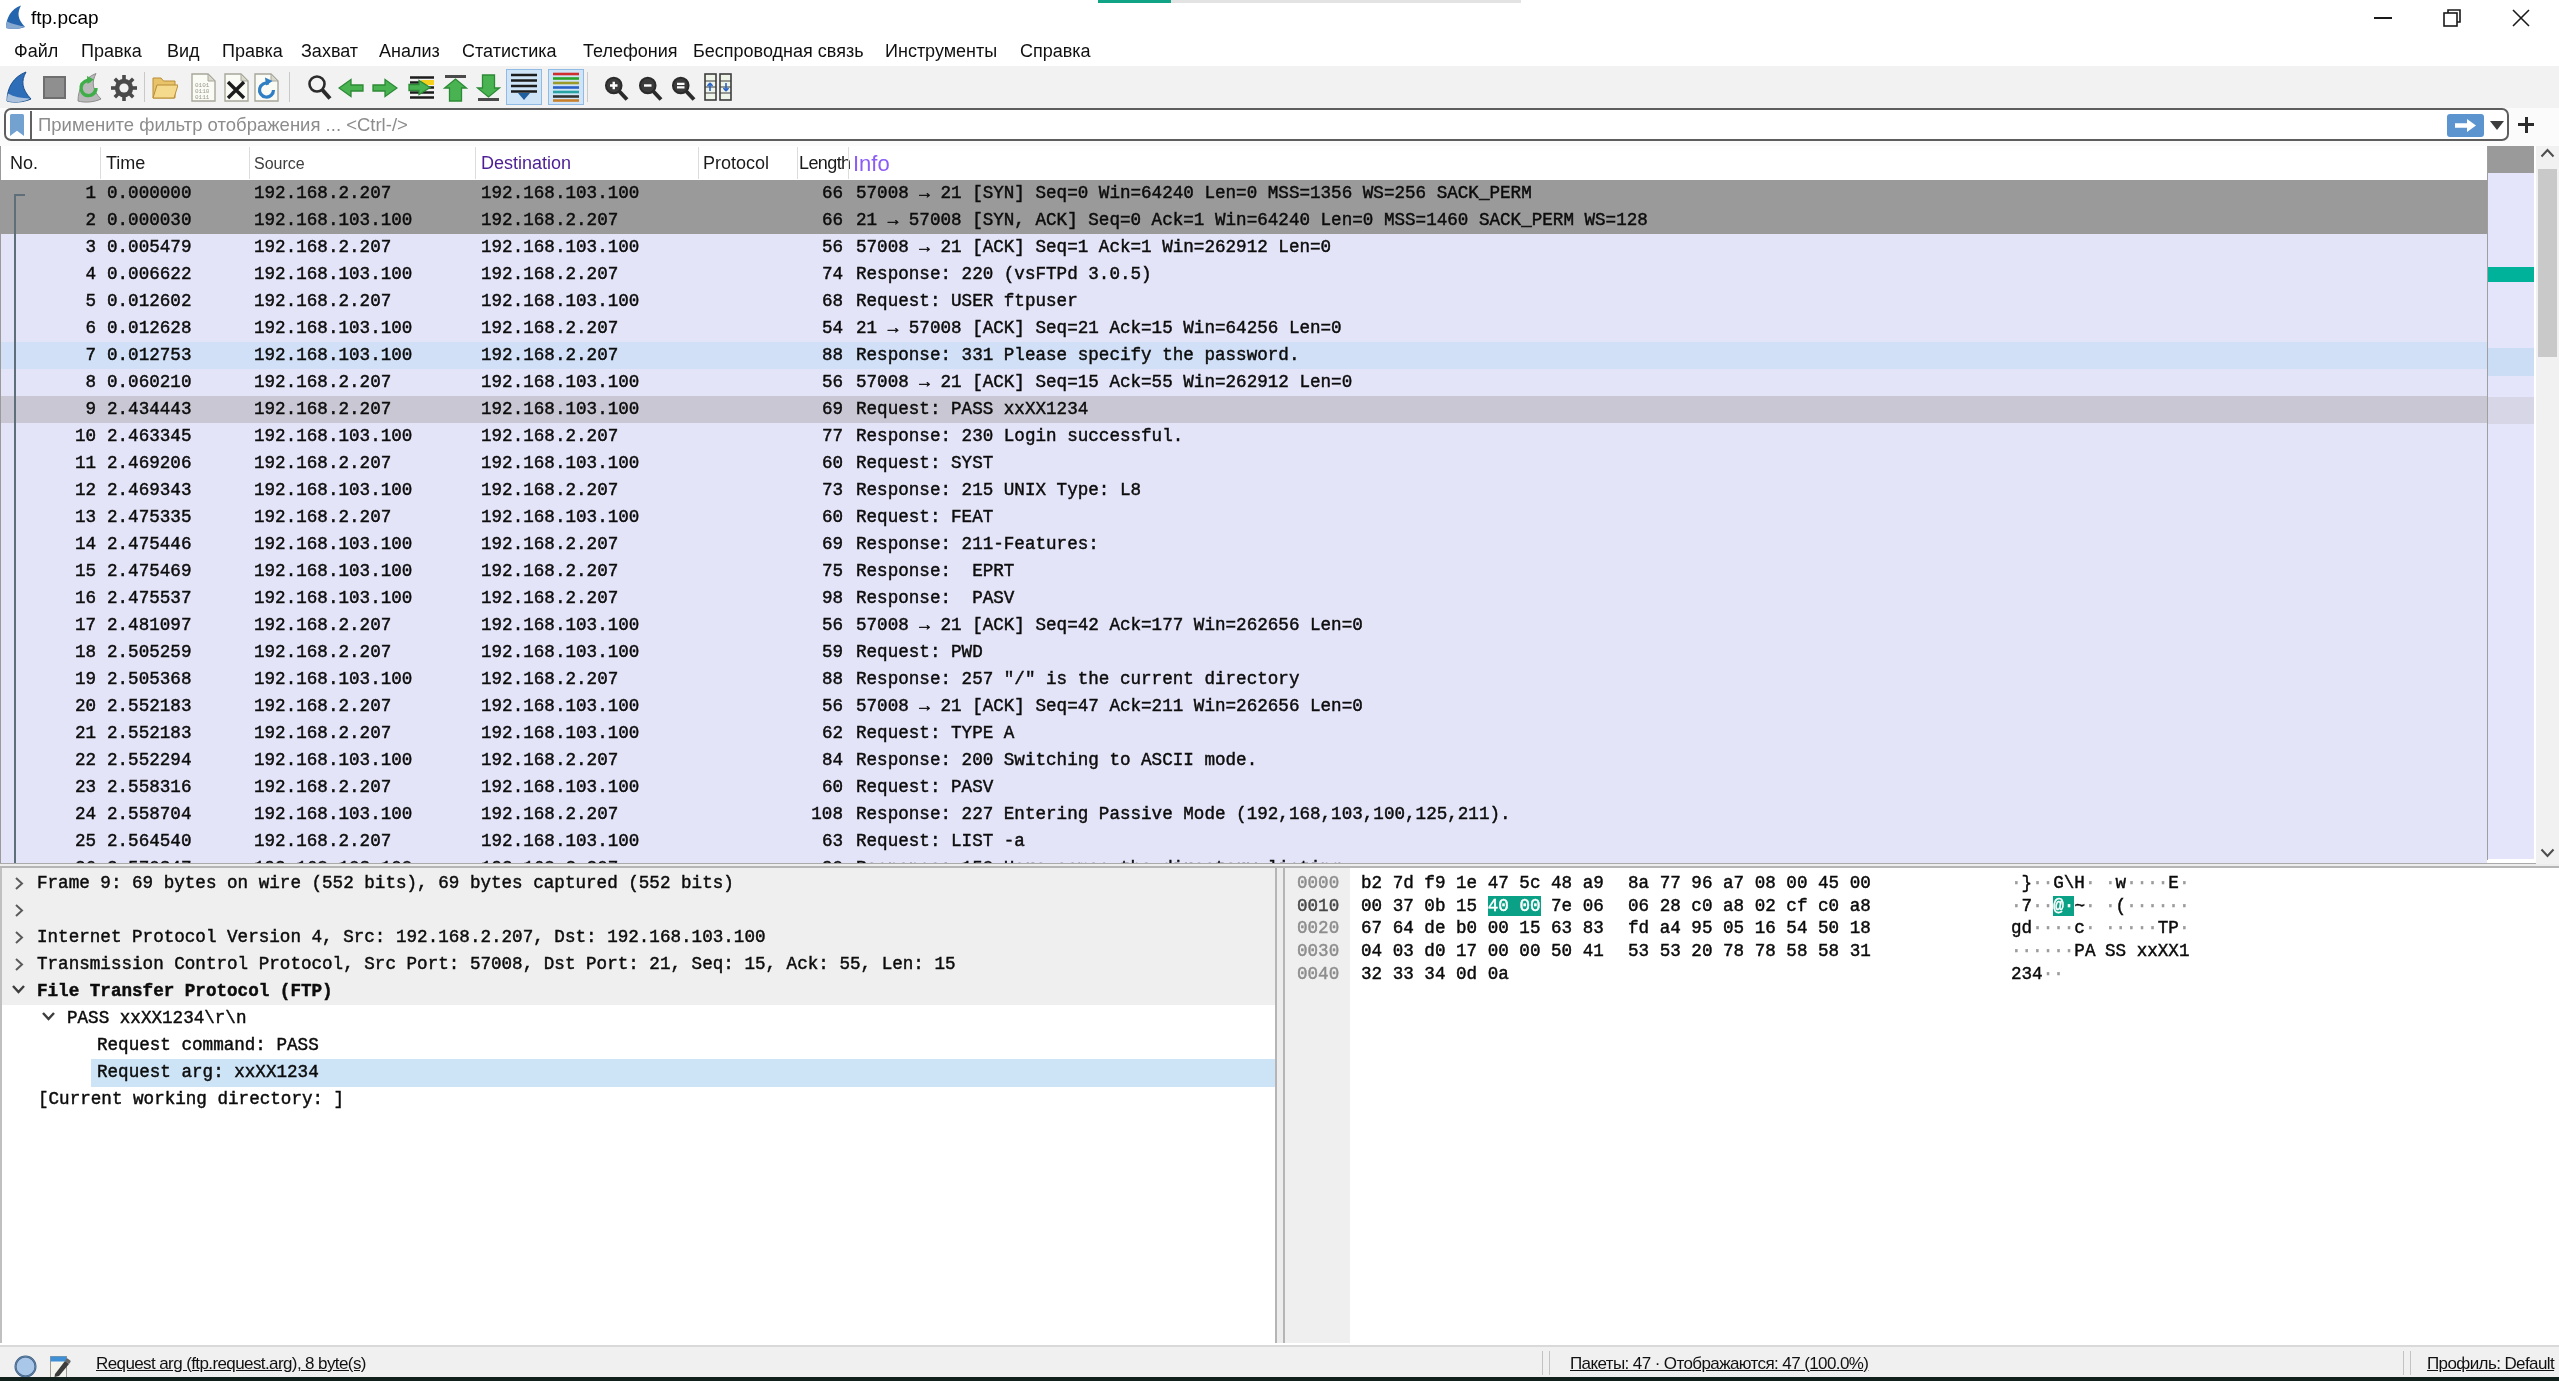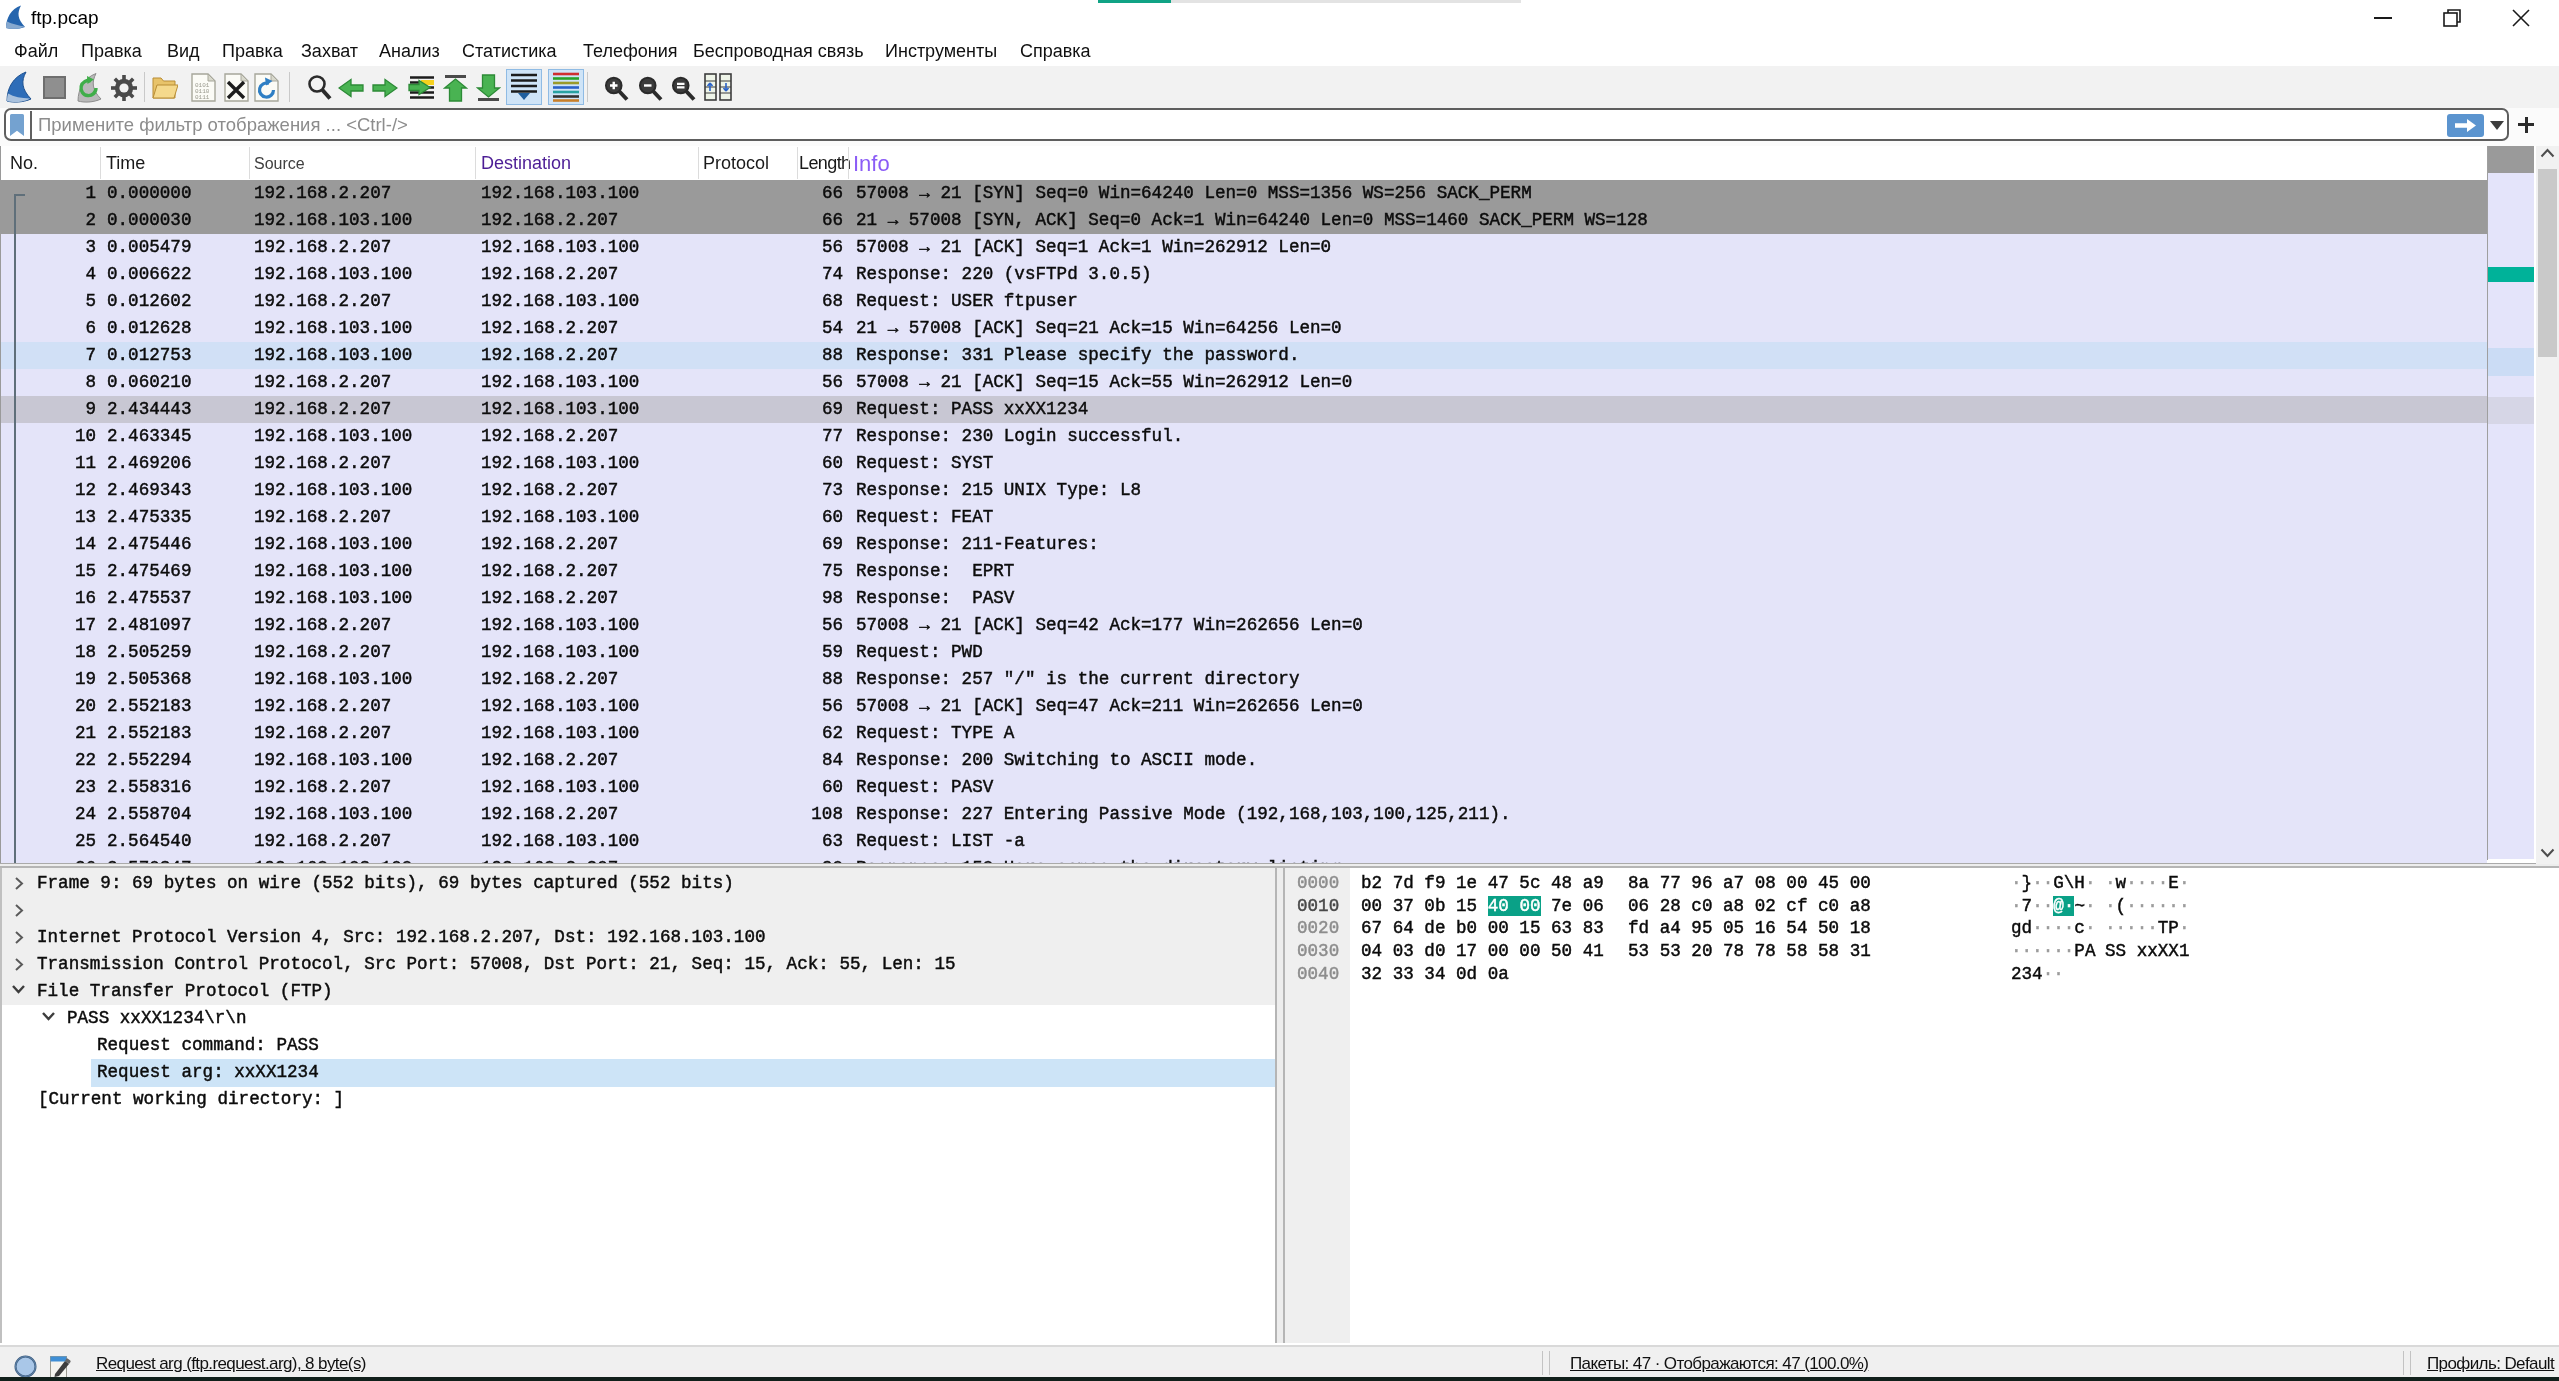--- a/index.html
+++ b/index.html
@@ -474,21 +474,21 @@
     <div class="abs" style="left:0;top:866px;width:2559px;height:2px;background:#b5b5b5"></div>
     <div class="abs" style="left:1277px;top:868px;width:6px;height:475px;background:#ededed"></div>
     <div class="abs" style="left:2px;top:868px;width:1275px;height:475px;background:#ffffff"></div>
     <div class="abs" style="left:2px;top:868px;width:1275px;height:137px;background:#efefef"></div>
     <div class="abs" style="left:0px;top:868px;width:2px;height:475px;background:#c0c0c0"></div>
     <div class="abs" style="left:1275px;top:868px;width:2px;height:475px;background:#b5b5b5"></div>
     <div class="abs" style="left:91px;top:1059px;width:1184px;height:28px;background:#cde4f7"></div>
     <div class="det" style="left:37px;top:870px">Frame 9: 69 bytes on wire (552 bits), 69 bytes captured (552 bits)</div>
     <div class="det" style="left:37px;top:924px">Internet Protocol Version 4, Src: 192.168.2.207, Dst: 192.168.103.100</div>
     <div class="det" style="left:37px;top:951px">Transmission Control Protocol, Src Port: 57008, Dst Port: 21, Seq: 15, Ack: 55, Len: 15</div>
-    <div class="det" style="left:37px;top:978px;font-weight:normal">File Transfer Protocol (FTP)</div>
+    <div class="det" style="left:37px;top:978px;font-weight:bold">File Transfer Protocol (FTP)</div>
     <div class="det" style="left:67px;top:1005px">PASS xxXX1234\r\n</div>
     <div class="det" style="left:97px;top:1032px">Request command: PASS</div>
     <div class="det" style="left:97px;top:1059px">Request arg: xxXX1234</div>
     <div class="det" style="left:38px;top:1086px">[Current working directory: ]</div>
     <svg class="abs" style="left:14px;top:876px" width="10" height="15" viewBox="0 0 10 15">
       <path d="M2 2 L8 7.5 L2 13" fill="none" stroke="#5a5a5a" stroke-width="2"></path>
     </svg>
     <svg class="abs" style="left:14px;top:903px" width="10" height="15" viewBox="0 0 10 15">
       <path d="M2 2 L8 7.5 L2 13" fill="none" stroke="#5a5a5a" stroke-width="2"></path>
     </svg>

